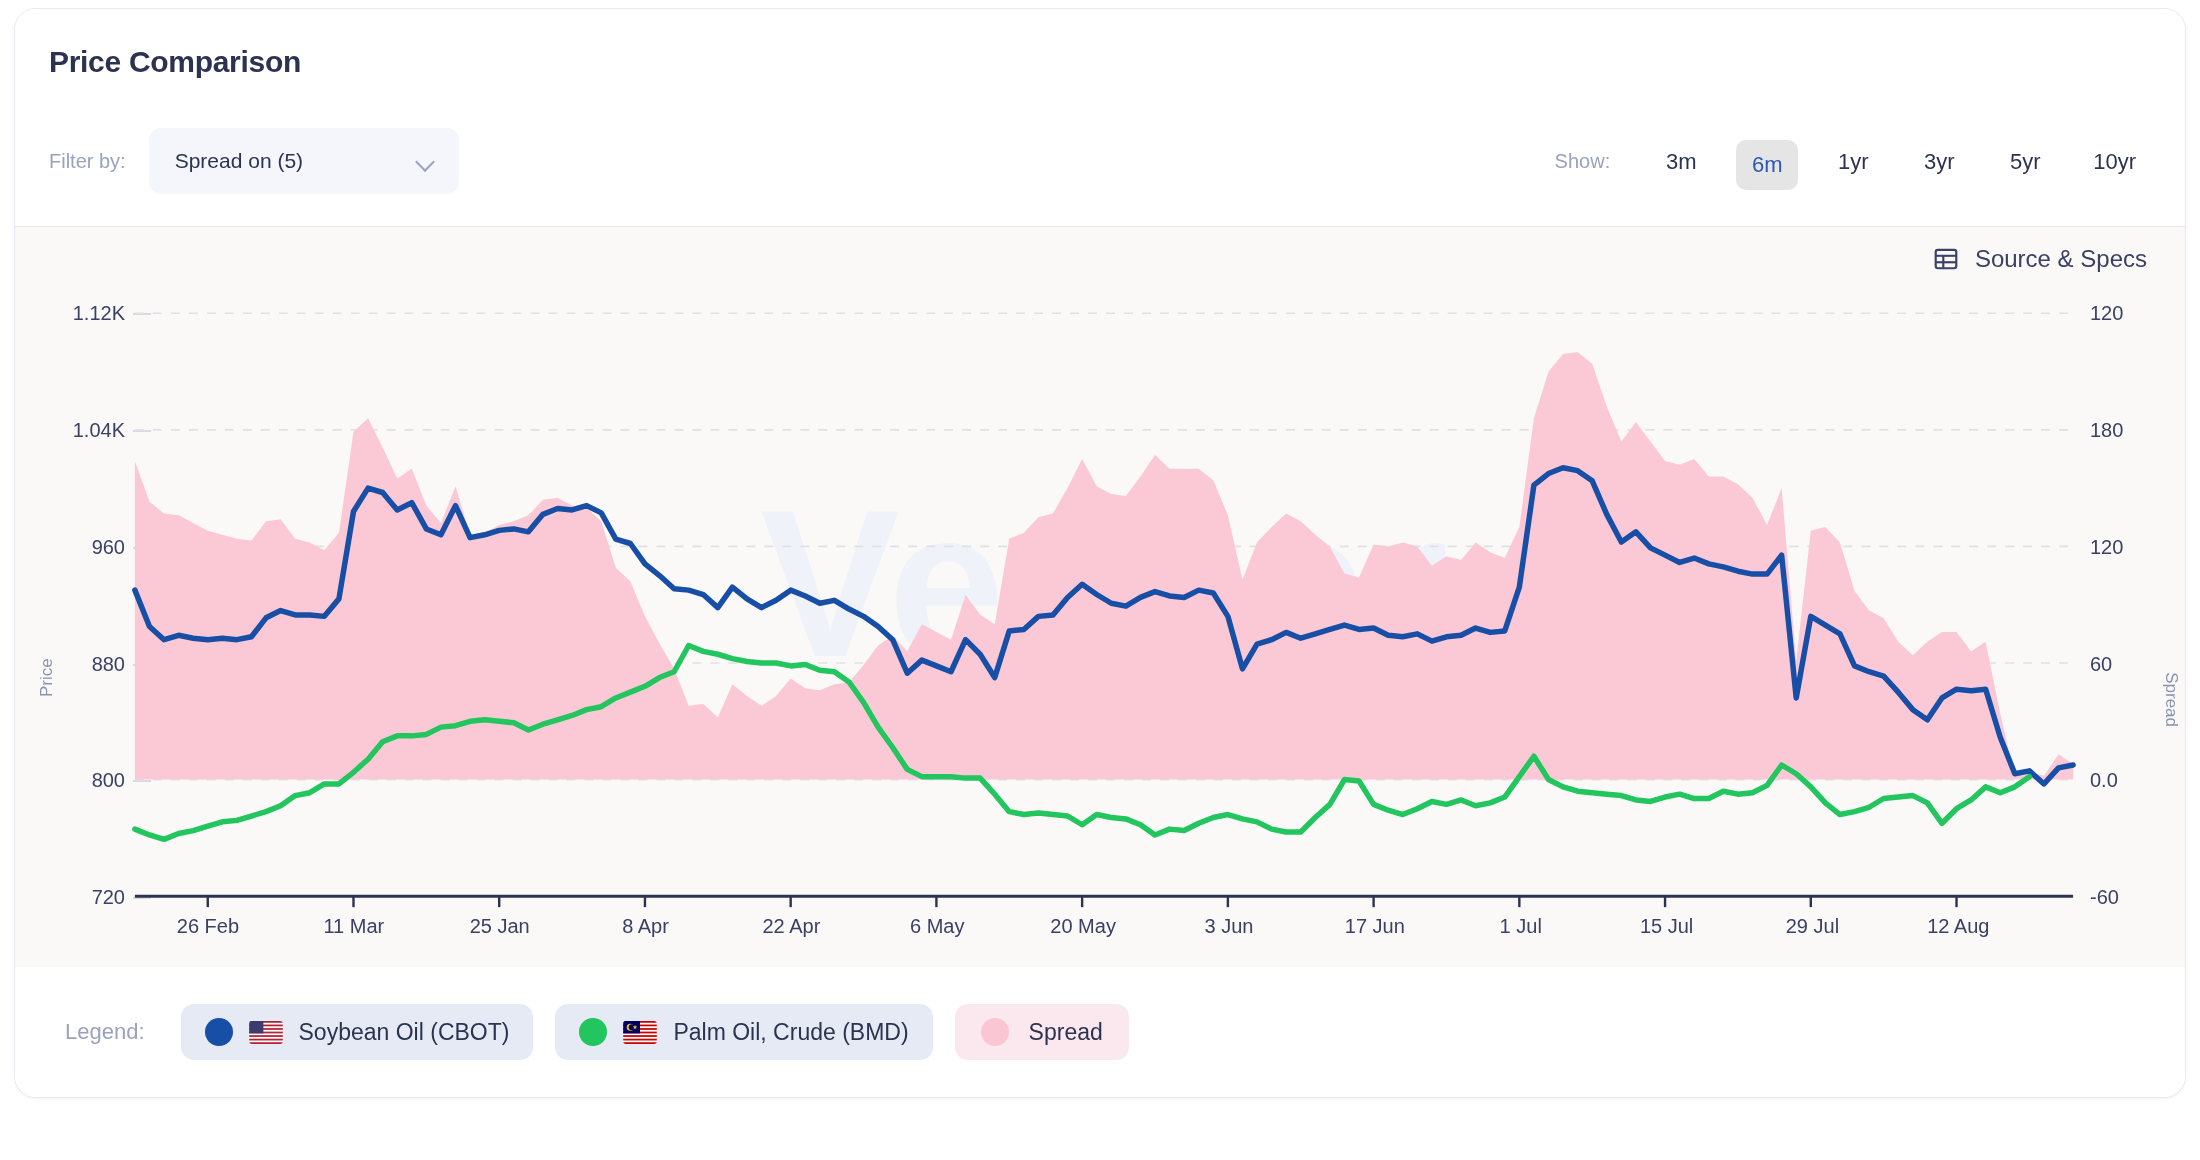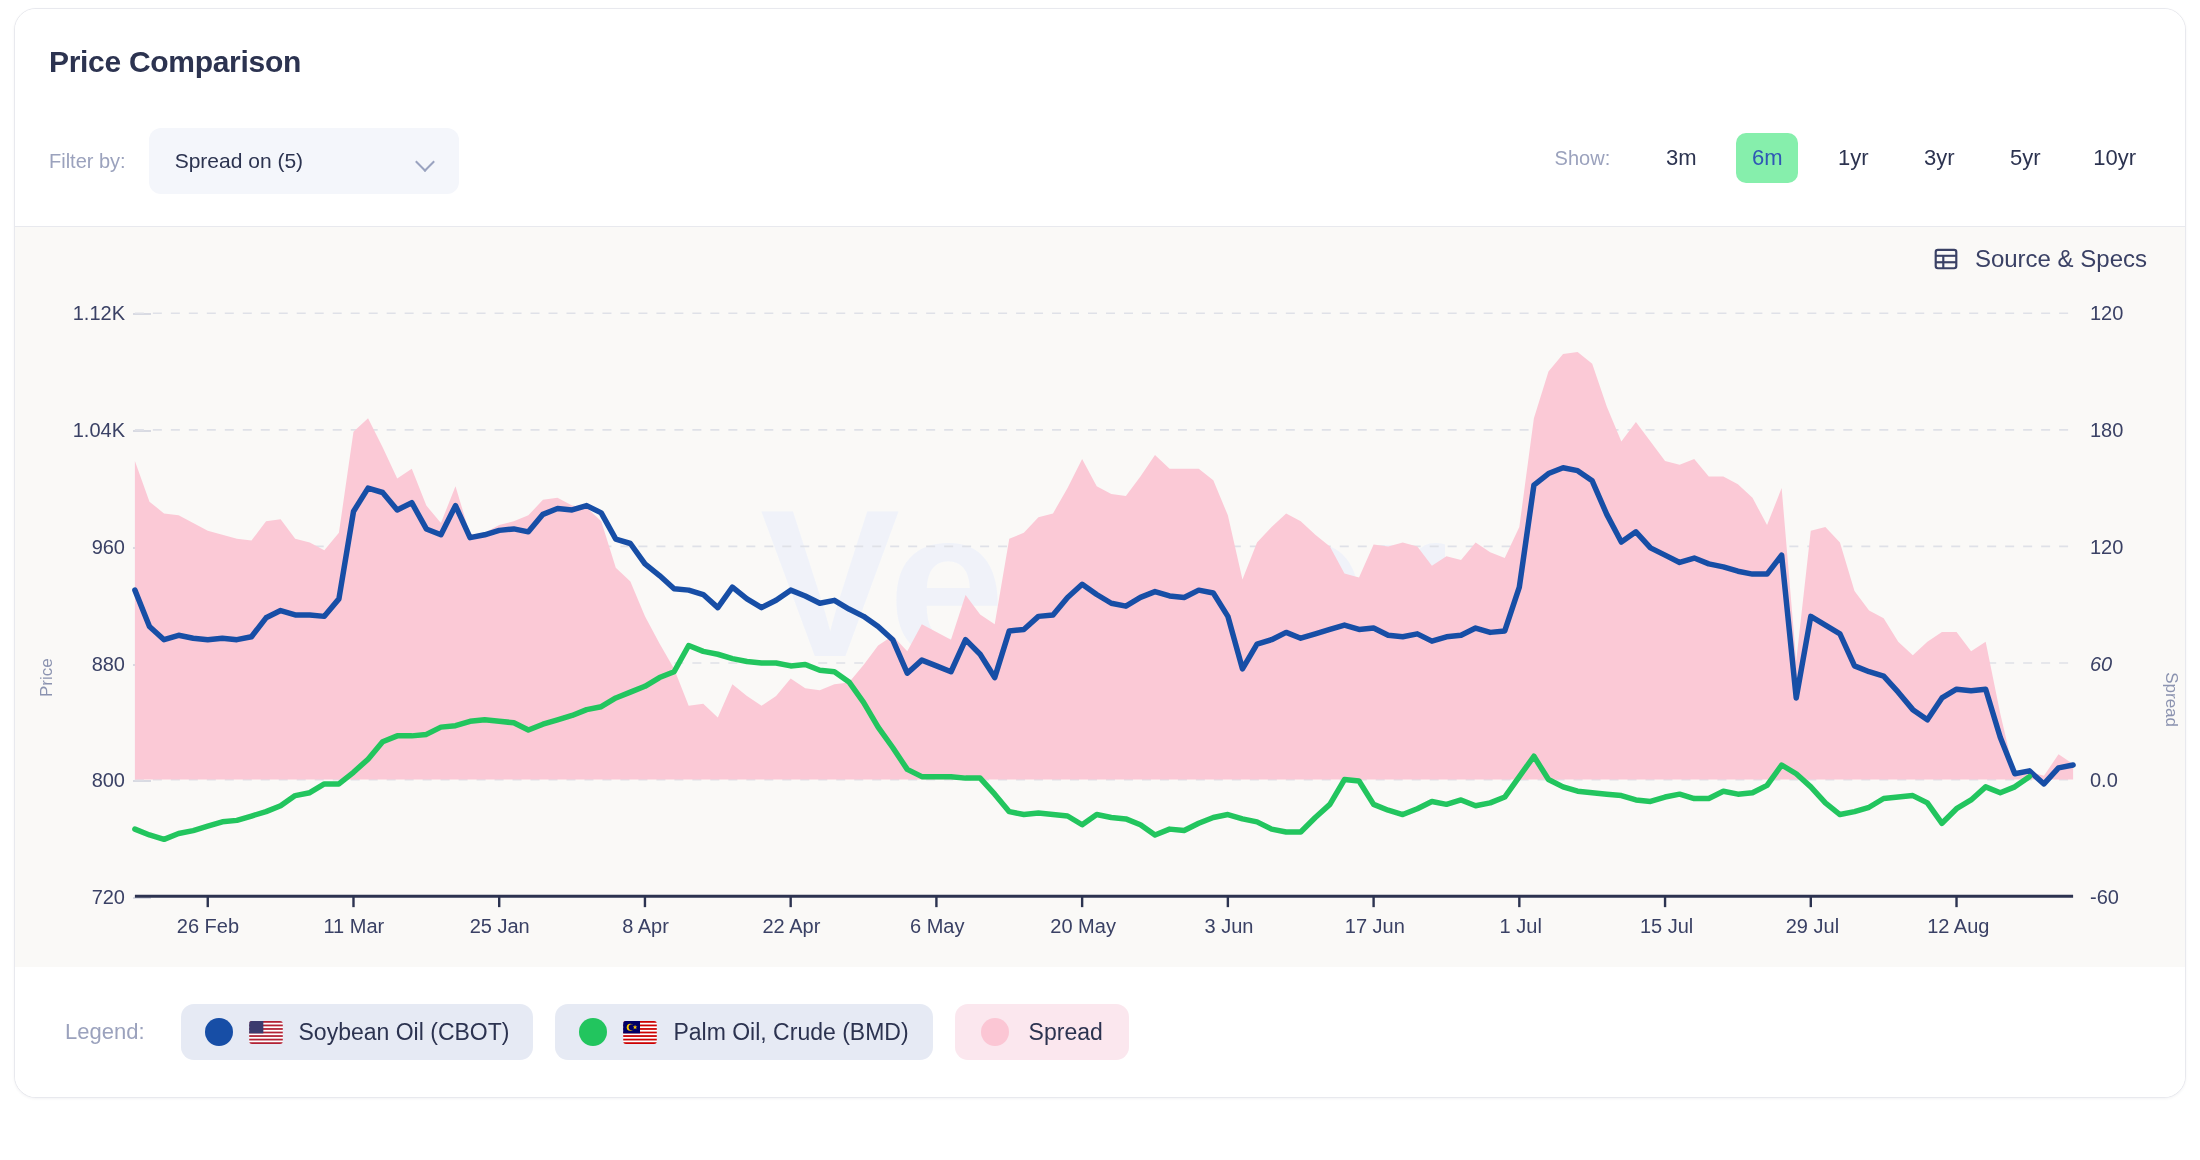--- a/index.html
+++ b/index.html
@@ -66,21 +66,21 @@
   }
   .range-btn {
     height: 50px; min-width: 62px;
     padding: 0 13px;
     display: flex; align-items: center; justify-content: center;
     font-size: 22px; color: #2c3350;
     border-radius: 10px; cursor: pointer;
     background: transparent;
   }
   .range-btn.active {
-    background: #86efac; color: #2f57b5;
+    background: #e5e5e5; color: #2f57b5; margin-top: 7px;
   }
 
   
   .chart-area {
     position: absolute; left: 0; top: 218px; right: 0;
     height: 795px;
     background: #faf9f7;
     border-bottom: 1px solid #e8e9ee;
   }
   .source-specs {
@@ -198,21 +198,21 @@
         <div class="tick-lbl y-left" style="top: 319.818px;">960</div>
         <div style="position: absolute; left: 78px; width: 18px; height: 2px; background: rgb(216, 218, 226); top: 319.818px;"></div>
         <div class="tick-lbl y-left" style="top: 203.091px;">1.04K</div>
         <div style="position: absolute; left: 78px; width: 18px; height: 2px; background: rgb(216, 218, 226); top: 203.091px;"></div>
         <div class="tick-lbl y-left" style="top: 86.3636px;">1.12K</div>
         <div style="position: absolute; left: 78px; width: 18px; height: 2px; background: rgb(216, 218, 226); top: 86.3636px;"></div>
       </div>
     <div class="ycol-right" id="ycol-right">
         <div class="tick-lbl y-right" style="top: 670px;">-60</div>
         <div class="tick-lbl y-right" style="top: 553.273px;">0.0</div>
-        <div class="tick-lbl y-right" style="top: 436.545px; font-style: italic;">60</div>
+        <div class="tick-lbl y-right" style="top: 436.545px;">60</div>
         <div class="tick-lbl y-right" style="top: 319.818px;">120</div>
         <div class="tick-lbl y-right" style="top: 203.091px;">180</div>
         <div class="tick-lbl y-right" style="top: 86.3636px;">120</div>
       </div>
     <div class="xrow" id="xrow">
         <div class="tick-lbl x" style="left: 192.932px;">26 Feb</div>
         <div class="tick-lbl x" style="left: 338.797px;">11 Mar</div>
         <div class="tick-lbl x" style="left: 484.662px;">25 Jan</div>
         <div class="tick-lbl x" style="left: 630.526px;">8 Apr</div>
         <div class="tick-lbl x" style="left: 776.391px;">22 Apr</div>

